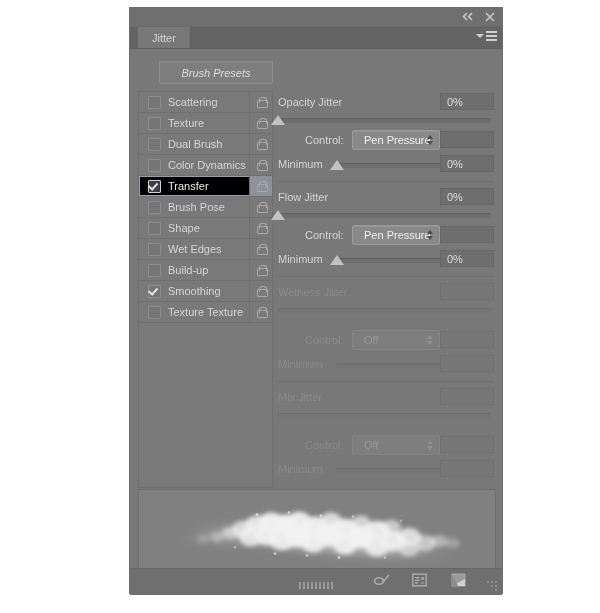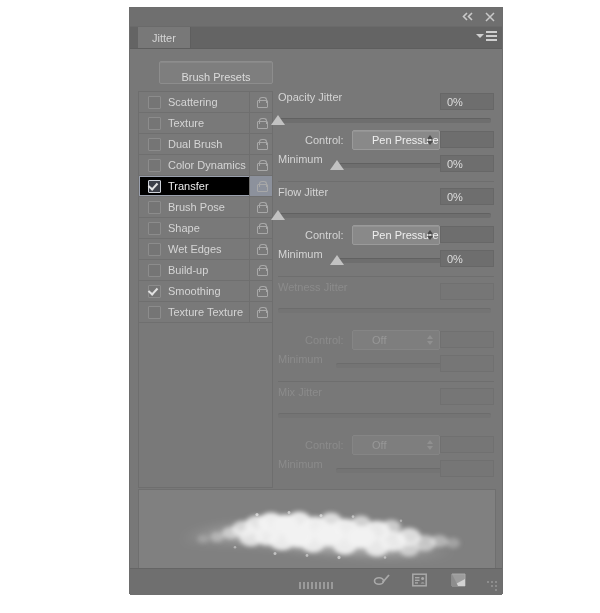--- a/index.html
+++ b/index.html
@@ -61,22 +61,23 @@
   .panel-body { position: relative; height: 546px; background: #787878; }
 
   
   .presets-btn {
     position: absolute; left: 29px; top: 12px;
     width: 112px; height: 21px;
     background: #7e7e7e;
     border: 1px solid #8d8d8d;
     border-radius: 2px;
     color: #dcdcdc; font-size: 11px;
-    display: flex; align-items: flex-end; justify-content: center;
+    display: flex; align-items: center; justify-content: center;
     box-shadow: inset 0 1px 0 #888;
+    font-style: italic;
   }
 
   
   .list {
     position: absolute; left: 8px; top: 42px;
     width: 133px; height: 395px;
     background: #797979;
     border: 1px solid #6e6e6e;
   }
   .list-header {
@@ -137,21 +138,21 @@
     border-radius: 1px;
   }
 
   
   .ctrl { position: absolute; left: 148px; top: 42px; width: 216px; }
   .sep { height: 1px; background: #6e6e6e; margin: 0; }
 
   .field-row {
     position: relative;
     height: 22px;
-    display: flex; 
+    display: flex; align-items: center;
   }
   .f-label { color: #d4d4d4; font-size: 11px; }
   .f-label.dim { color: #8b8b8b; }
   .numbox {
     position: absolute; right: 0; top: 2px;
     width: 54px; height: 17px;
     background: #6e6e6e;
     border: 1px solid #676767;
     display: flex; align-items: center;
     padding-left: 6px; box-sizing: border-box;
@@ -184,21 +185,21 @@
     color: #d4d4d4; font-size: 11px;
   }
   .c-label.dim { color: #8b8b8b; }
   .combo {
     position: absolute; left: 74px; top: 1px;
     width: 88px; height: 20px;
     background: #898989;
     border: 1px solid #9a9a9a;
     border-radius: 2px;
     display: flex; align-items: center;
-    padding-left: 19px; box-sizing: border-box;
+    padding-left: 11px; box-sizing: border-box;
     color: #efefef; font-size: 11px;
     box-shadow: inset 0 1px 0 #949494;
   }
   .combo.dim { background: #7e7e7e; border-color: #858585; color: #979797; box-shadow: none; }
   .spin {
     position: absolute; right: 6px; top: 50%;
     transform: translateY(-50%);
     display: flex; flex-direction: column; gap: 2px;
   }
   .spin .up { width: 0; height: 0; border-left: 3.5px solid transparent; border-right: 3.5px solid transparent; border-bottom: 4px solid #4b4b4b; }

